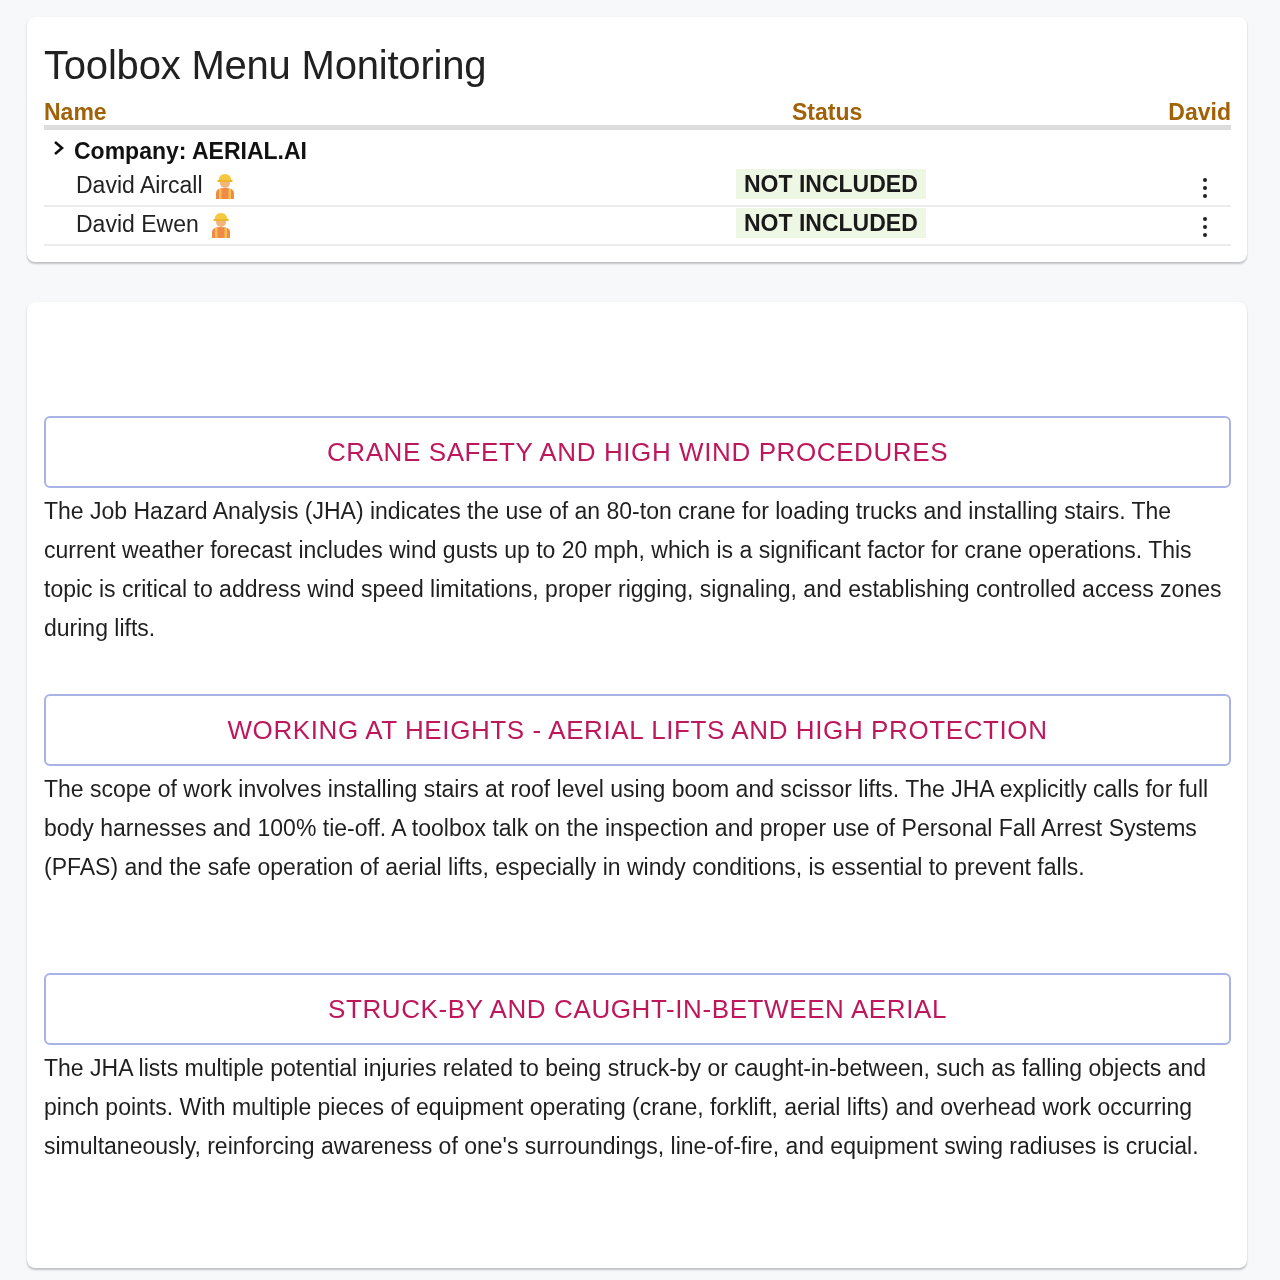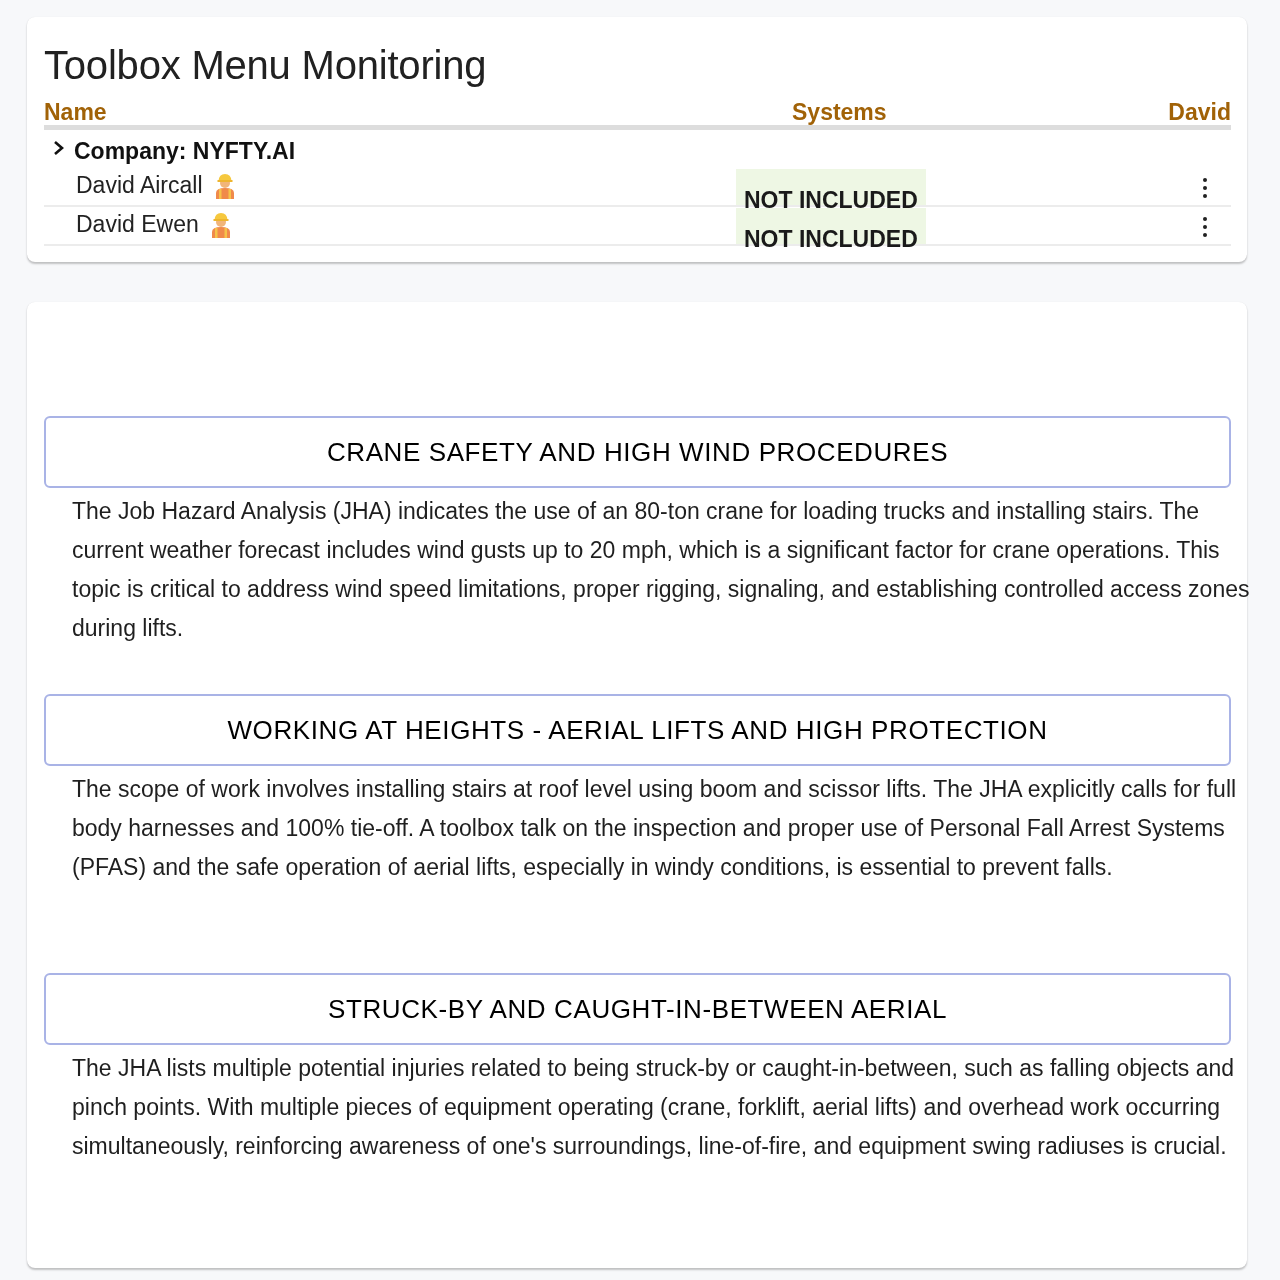--- a/index.html
+++ b/index.html
@@ -54,70 +54,69 @@
     .person {
       position: absolute; left: 32px; top: 4px;
       font-size: 23px; color: #222;
       display: flex; align-items: center;
     }
     .worker-icon { display: inline-block; width: 22px; height: 26px; margin-left: 11px; }
     .badge {
       position: absolute; left: 692px; top: 1px;
       background: #eef7e4; color: #1a1a1a;
       font-size: 23px; font-weight: bold;
-      padding: 18px 8px; height: 30px; line-height: 27px;
+      padding: 2px 8px; height: 30px; line-height: 27px;
     }
     .kebab {
       position: absolute; right: 16px; top: 7px;
       width: 20px; height: 26px; cursor: pointer;
       display: flex; flex-direction: column; align-items: center; justify-content: center; gap: 4px;
     }
     .kebab span { width: 4px; height: 4px; background: #212121; border-radius: 50%; display: block; }
 
     
     .topic { position: absolute; left: 17px; width: 1187px; }
     .topic-btn {
       width: 1187px; height: 72px;
       border: 2px solid #a9b3e6;
       border-radius: 6px;
       background: #fff;
       display: flex; align-items: center; justify-content: center;
       cursor: pointer;
     }
     .topic-btn span {
-      color: #000000; font-size: 26px; font-weight: normal; letter-spacing: 0.6px;
+      color: #be185d; font-size: 26px; font-weight: normal; letter-spacing: 0.6px;
     }
     .topic-desc {
       margin-top: 4px;
       font-size: 23px; line-height: 39px; color: #1f1f1f;
       width: 1185px;
-      margin-left: 28px;
     }
     #topic-0 { top: 114px; }
     #topic-1 { top: 392px; }
     #topic-2 { top: 671px; }
   </style>
 </head>
 <body>
 
 <div class="card" id="monitor-card">
   <h1 class="card-title">Toolbox Menu Monitoring</h1>
 
   <div class="table">
     <div class="thead">
       <span class="th name">Name</span>
-      <span class="th status">Systems</span>
+      <span class="th status">Status</span>
       <span class="th menu">David</span>
     </div>
 
     <div class="group-row">
       <svg class="chev" viewBox="0 0 14 20">
         <polyline points="3,4 10,10 3,16" fill="none" stroke="#111" stroke-width="2.6"></polyline>
       </svg>
-      <span class="group-label">Company: NYFTY.AI</span>
+      <span class="group-label">Company: AERIAL.AI</span>
     </div>
 
     <div class="row">
       <span class="person">
         <span>David Aircall</span>
         <svg class="worker-icon" viewBox="0 0 22 26">
           <path d="M2 26 L2 20 Q2 15 11 15 Q20 15 20 20 L20 26 Z" fill="#f08a4b"></path>
           <rect x="5" y="16" width="2.5" height="10" fill="#f6c34a"></rect>
           <rect x="14.5" y="16" width="2.5" height="10" fill="#f6c34a"></rect>
           <circle cx="11" cy="10" r="5" fill="#f1b57a"></circle>

